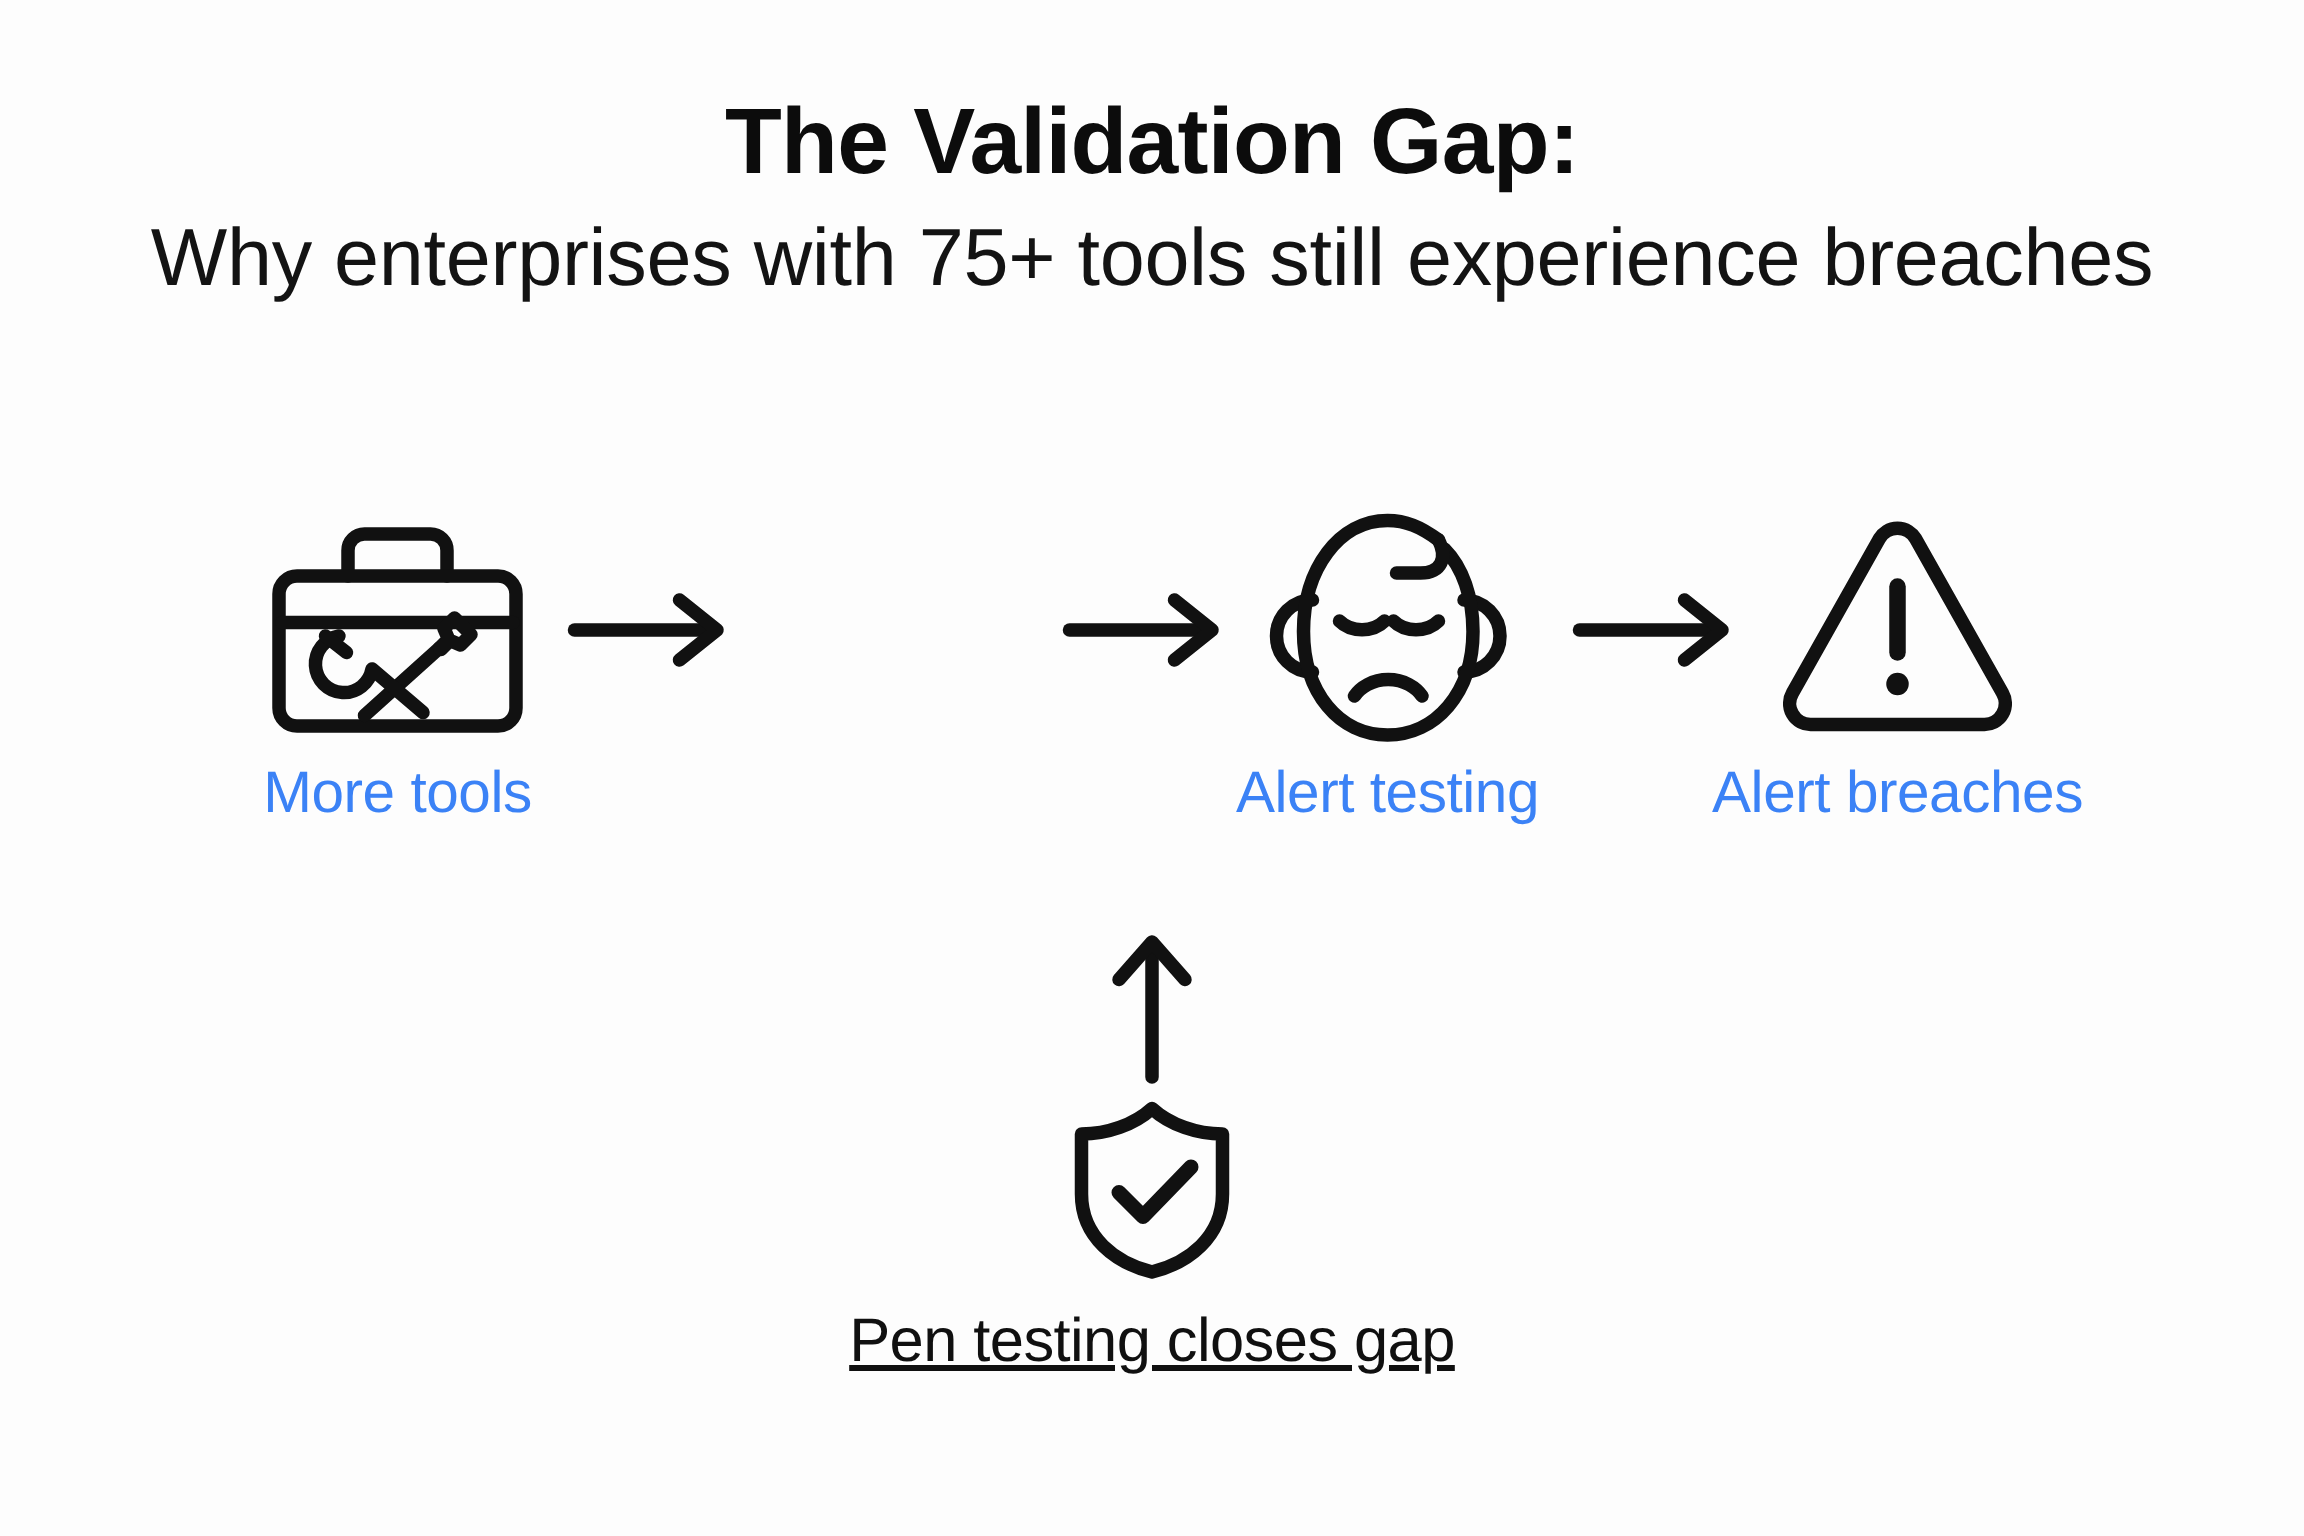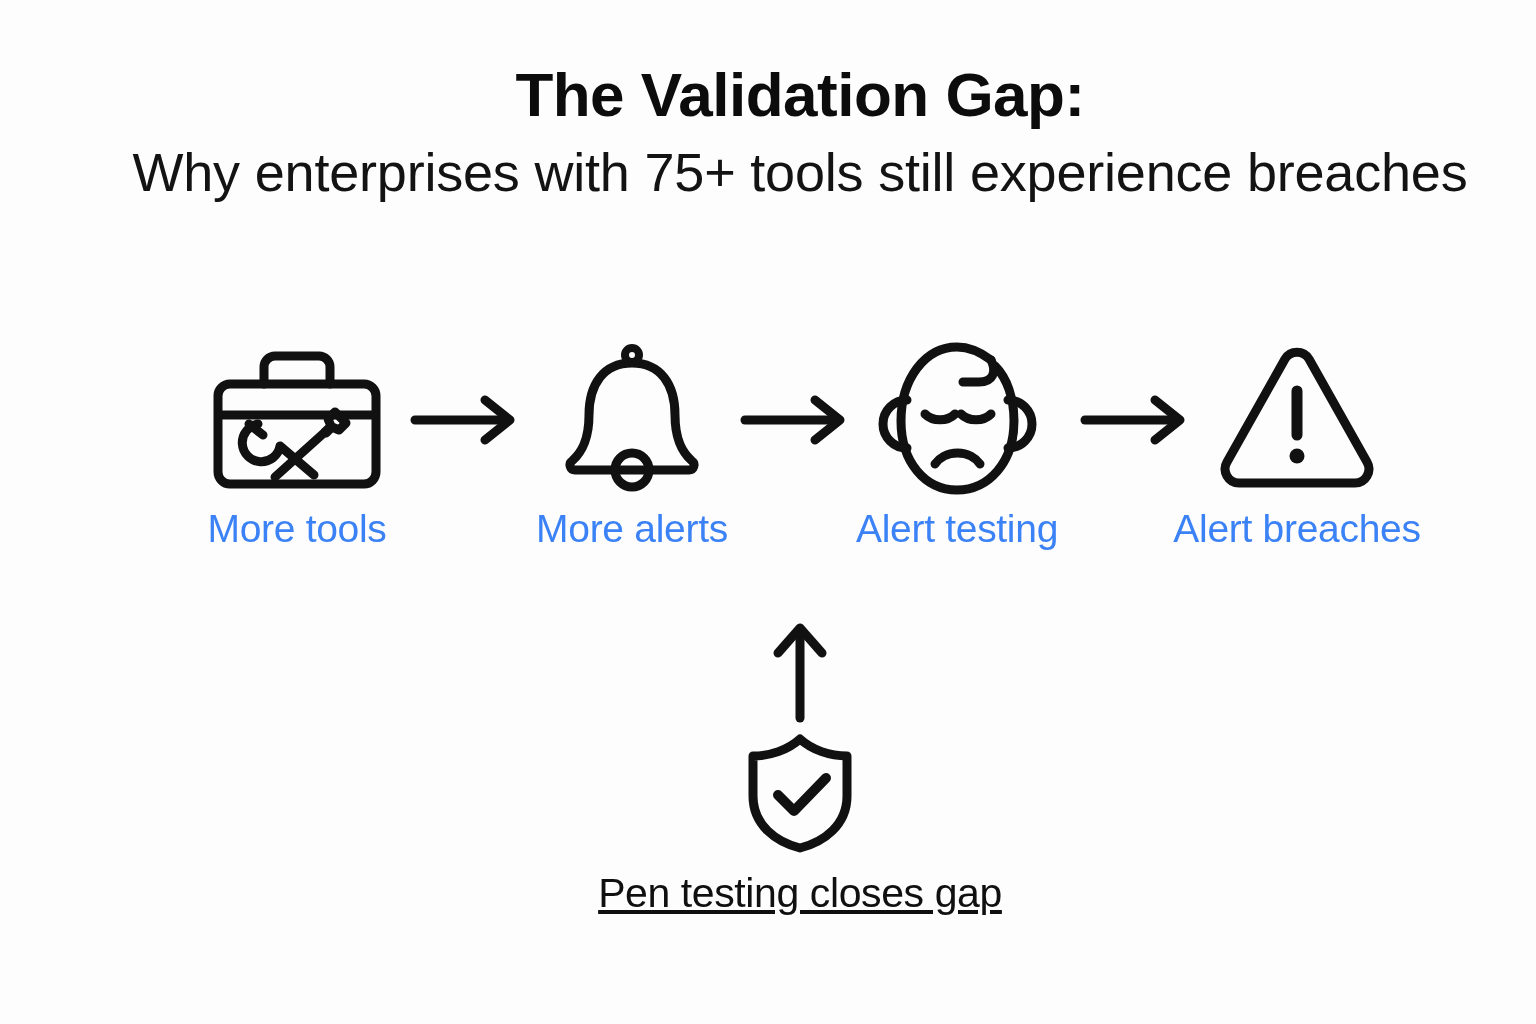--- a/index.html
+++ b/index.html
@@ -13,21 +13,20 @@
     font-family: "Liberation Sans", sans-serif;
     color: #111111;
     overflow: hidden;
     position: relative;
   }
 
   .canvas {
     position: relative;
     width: 1252px;
     height: 1024px;
-    margin-left: 32px;
   }
 
   
   .header {
     position: absolute;
     top: 62px;
     left: 0;
     width: 1536px;
     text-align: center;
   }
@@ -171,41 +170,20 @@
       <div class="node-label">More tools</div>
     </div>
 
     <div class="arrow-h arrow-h-0">
       <svg width="120" height="60" viewBox="0 0 120 60">
         <line class="ln" stroke-width="9" x1="8" y1="30" x2="100" y2="30"></line>
         <polyline class="ln" stroke-width="9" points="78,10 103,30 78,50"></polyline>
       </svg>
     </div>
 
-    <div class="node node-1">
-      <div class="icon-slot">
-        <svg width="150" height="158" viewBox="0 0 150 158">
-
-          <circle class="ln" stroke-width="8" cx="75" cy="16" r="7"></circle>
-
-          <path class="ln" stroke-width="9" d="M75 24
-                   C46 24 32 46 32 76
-                   C32 102 24 114 15 122
-                   a5 5 0 0 0 3 9
-                   h114
-                   a5 5 0 0 0 3 -9
-                   C126 114 118 102 118 76
-                   C118 46 104 24 75 24 Z"></path>
-
-          <path class="ln" stroke-width="9" d="M58 131 a17 17 0 0 0 34 0"></path>
-          <path class="ln" stroke-width="9" d="M58 131 a17 17 0 0 1 34 0"></path>
-        </svg>
-      </div>
-      <div class="node-label">More alerts</div>
-    </div>
 
     <div class="arrow-h arrow-h-1">
       <svg width="120" height="60" viewBox="0 0 120 60">
         <line class="ln" stroke-width="9" x1="8" y1="30" x2="100" y2="30"></line>
         <polyline class="ln" stroke-width="9" points="78,10 103,30 78,50"></polyline>
       </svg>
     </div>
 
     <div class="node node-2">
       <div class="icon-slot">

